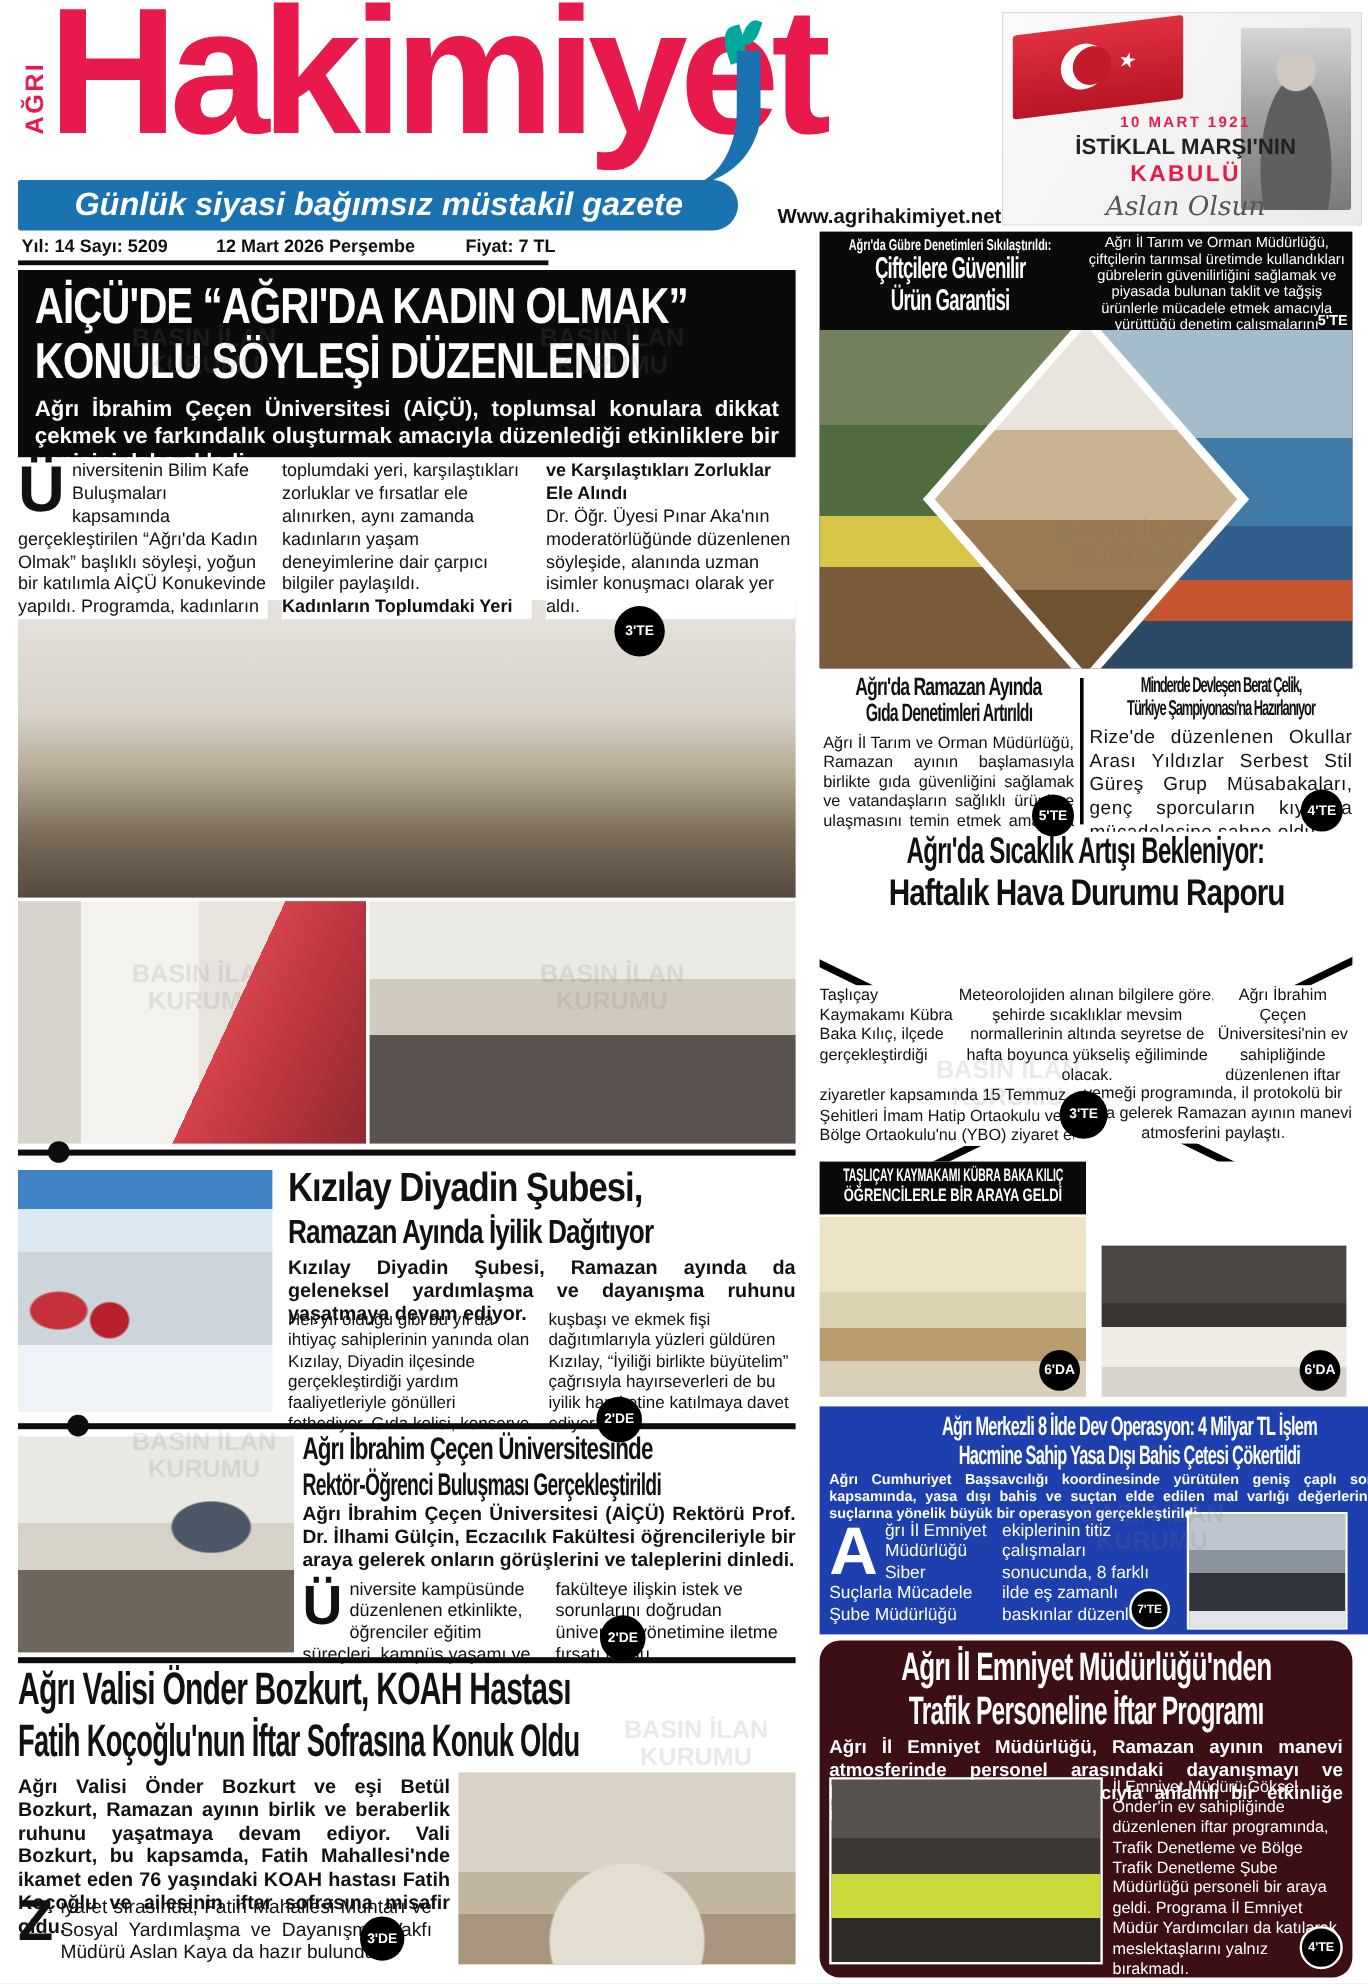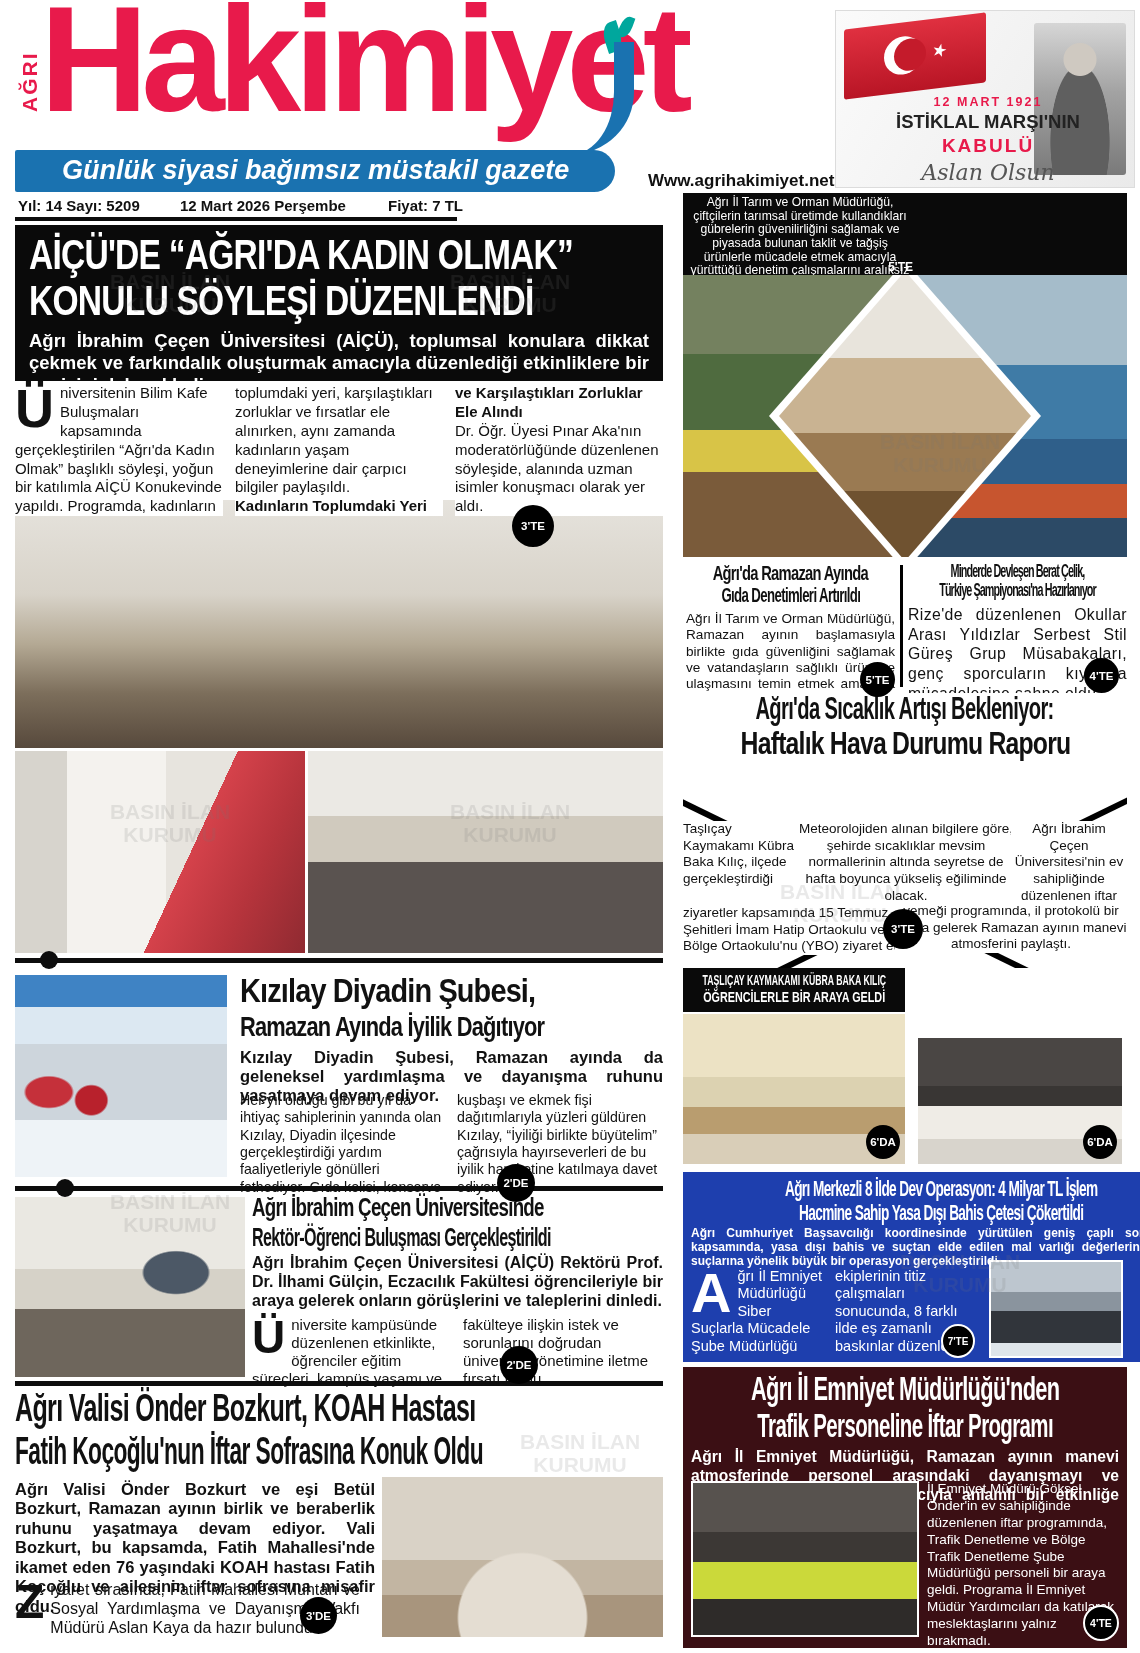--- a/index.html
+++ b/index.html
@@ -87,21 +87,21 @@
   <div class="b bold nw" style="left:648px;top:171px;font-size:17px;">Www.agrihakimiyet.net</div>
 
   <div class="b flagbox" style="left:835px;top:10px;width:300px;height:178px;">
     <div class="portrait" style="right:8px;top:12px;width:92px;height:152px;z-index:1;"></div>
     <div class="flag" style="left:8px;top:10px;width:142px;height:70px;z-index:1;">
       <span class="cres1" style="left:40px;top:14px;width:38px;height:38px;"></span>
       <span class="cres2" style="left:50px;top:17px;width:32px;height:32px;"></span>
       <span style="position:absolute;left:88px;top:22px;color:#fff;font-size:17px;transform:rotate(15deg);">★</span>
     </div>
     <div class="b" style="left:52px;top:84px;width:200px;text-align:center;z-index:2;">
-      <div class="red bold" style="font-size:12.5px;letter-spacing:2px;">12 MART 1921</div>
+      <div class="red bold" style="font-size:12.5px;letter-spacing:2px;">10 MART 1921</div>
       <div class="bold nw" style="font-size:18.5px;color:#222;margin-top:2px;">İSTİKLAL MARŞI'NIN</div>
       <div class="red bold" style="font-size:19px;letter-spacing:2px;margin-top:2px;">KABULÜ</div>
       <div class="script" style="font-size:22px;margin-top:3px;">Aslan Olsun</div>
     </div>
   </div>
 
   <div class="b bold nw" style="left:18px;top:197px;font-size:15px;">Yıl: 14 Sayı: 5209</div>
   <div class="b bold nw" style="left:180px;top:197px;font-size:15px;">12 Mart 2026 Perşembe</div>
   <div class="b bold nw" style="left:388px;top:197px;font-size:15px;">Fiyat: 7 TL</div>
   <div class="rule" style="left:15px;top:217px;width:442px;height:4px;"></div>
@@ -152,20 +152,25 @@
   <div class="rule" style="left:15px;top:1381px;width:648px;"></div>
 
   <div class="b hl nw" style="left: 15px; top: 1389px; width: 151.515%; font-size: 38px; transform-origin: left top; transform: scaleX(0.66);">Ağrı Valisi Önder Bozkurt, KOAH Hastası</div>
   <div class="b hl nw" style="left: 15px; top: 1432px; width: 166.667%; font-size: 38px; transform-origin: left top; transform: scaleX(0.6);">Fatih Koçoğlu'nun İftar Sofrasına Konuk Oldu</div>
   <div class="b bold tx" style="left:15px;top:1480px;width:360px;font-size:16.5px;line-height:1.18;">Ağrı Valisi Önder Bozkurt ve eşi Betül Bozkurt, Ramazan ayının birlik ve beraberlik ruhunu yaşatmaya devam ediyor. Vali Bozkurt, bu kapsamda, Fatih Mahallesi'nde ikamet eden 76 yaşındaki KOAH hastası Fatih Koçoğlu ve ailesinin iftar sofrasına misafir oldu.</div>
   <div class="b tx" style="left:15px;top:1580px;width:345px;font-size:16px;line-height:1.2;"><span class="dc" style="font-size:48px;">Z</span><span>iyaret sırasında, Fatih Mahallesi Muhtarı ve Sosyal Yardımlaşma ve Dayanışma Vakfı Müdürü Aslan Kaya da hazır bulundu.</span></div>
   <div class="pg" style="left:300px;top:1597px;width:37px;height:37px;">3'DE</div>
   <div class="ph ph-vali" style="left:382px;top:1477px;width:281px;height:160px;"></div>
 
   <div class="b" style="left:683px;top:193px;width:444px;height:82px;background:#0a0a0a;display:flex;">
+    <div style="width:218px;padding-top:3px;">
+      <div class="white bold nw ctr" style="font-size: 13px; width: 142.857%; margin-left: -21.4286%; transform-origin: center top; transform: scaleX(0.7);">Ağrı'da Gübre Denetimleri Sıkılaştırıldı:</div>
+      <div class="hl white nw ctr" style="font-size: 25px; width: 161.29%; margin-left: -30.6452%; transform-origin: center top; transform: scaleX(0.62);">Çiftçilere Güvenilir</div>
+      <div class="hl white nw ctr" style="font-size: 25px; width: 161.29%; margin-left: -30.6452%; transform-origin: center top; transform: scaleX(0.62);">Ürün Garantisi</div>
+    </div>
     <div style="width:226px;position:relative;padding:3px 4px;">
       <div class="white ctr" style="font-size:12.2px;line-height:1.12;">Ağrı İl Tarım ve Orman Müdürlüğü, çiftçilerin tarımsal üretimde kullandıkları gübrelerin güvenilirliğini sağlamak ve piyasada bulunan taklit ve tağşiş ürünlerle mücadele etmek amacıyla yürüttüğü denetim çalışmalarını aralıksız sürdürüyor.</div>
       <span class="white bold" style="position:absolute;right:4px;bottom:1px;font-size:12px;">5'TE</span>
     </div>
   </div>
 
   <div class="b" style="left:683px;top:275px;width:444px;height:282px;background:#111;overflow:hidden;">
     <div class="ph ph-market" style="left:0;top:0;width:221px;height:282px;"></div>
     <div class="ph ph-wrestling" style="left:223px;top:0;width:221px;height:282px;"></div>
     <div class="b" style="left:86px;top:-14px;width:272px;height:310px;background:#fff;clip-path:polygon(50% 0,100% 50%,50% 100%,0 50%);"></div>
@@ -215,21 +220,21 @@
   <div class="b" style="left:683px;top:1172px;width:516px;height:190px;background:#1e3fae;padding:5px 8px;">
     <div class="hl white nw ctr" style="font-size: 22px; letter-spacing: -1px; width: 161.29%; margin-left: -30.6452%; transform-origin: center top; transform: scaleX(0.62);">Ağrı Merkezli 8 İlde Dev Operasyon: 4 Milyar TL İşlem</div>
     <div class="hl white nw ctr" style="font-size: 22px; letter-spacing: -1px; margin-top: 1px; width: 161.29%; margin-left: -30.6452%; transform-origin: center top; transform: scaleX(0.62);">Hacmine Sahip Yasa Dışı Bahis Çetesi Çökertildi</div>
     <div class="white bold tx" style="font-size:12px;line-height:1.15;margin-top:3px;">Ağrı Cumhuriyet Başsavcılığı koordinesinde yürütülen geniş çaplı soruşturma kapsamında, yasa dışı bahis ve suçtan elde edilen mal varlığı değerlerini aklama suçlarına yönelik büyük bir operasyon gerçekleştirildi.</div>
     <div style="position:absolute;left:8px;top:96px;width:136px;color:#fff;font-size:14.5px;line-height:1.2;"><span class="dc" style="font-size:56px;color:#fff;">A</span><span>ğrı İl Emniyet Müdürlüğü Siber Suçlarla Mücadele Şube Müdürlüğü</span></div>
     <div style="position:absolute;left:152px;top:96px;width:148px;color:#fff;font-size:14.5px;line-height:1.2;">ekiplerinin titiz çalışmaları sonucunda, 8 farklı ilde eş zamanlı baskınlar düzenlendi.</div>
     <div class="ph ph-police" style="left:306px;top:88px;width:130px;height:94px;border:2px solid #fff;"></div>
     <div class="pg ring" style="left:258px;top:152px;width:30px;height:30px;font-size:10px;">7'TE</div>
   </div>
 
-  <div class="b" style="left:683px;top:1367px;width:444px;height:281px;background:#3b0f14;padding:5px 8px;">
+  <div class="b" style="left:683px;top:1367px;width:444px;height:281px;background:#3b0f14;padding:5px 8px;border-radius:17px;">
     <div class="hl white nw ctr" style="font-size: 33px; width: 151.515%; margin-left: -25.7576%; transform-origin: center top; transform: scaleX(0.66);">Ağrı İl Emniyet Müdürlüğü'nden</div>
     <div class="hl white nw ctr" style="font-size: 33px; margin-top: 2px; width: 161.29%; margin-left: -30.6452%; transform-origin: center top; transform: scaleX(0.62);">Trafik Personeline İftar Programı</div>
     <div class="white bold tx" style="font-size:15.6px;line-height:1.2;margin-top:5px;">Ağrı İl Emniyet Müdürlüğü, Ramazan ayının manevi atmosferinde personel arasındaki dayanışmayı ve birlikteliği güçlendirmek amacıyla anlamlı bir etkinliğe imza attı.</div>
     <div class="ph ph-traffic" style="left:8px;top:114px;width:224px;height:152px;border:2px solid #fff;"></div>
     <div style="position:absolute;left:244px;top:114px;width:192px;color:#fff;font-size:13.5px;line-height:1.25;">İl Emniyet Müdürü Göksel Önder'in ev sahipliğinde düzenlenen iftar programında, Trafik Denetleme ve Bölge Trafik Denetleme Şube Müdürlüğü personeli bir araya geldi. Programa İl Emniyet Müdür Yardımcıları da katılarak meslektaşlarını yalnız bırakmadı.</div>
     <div class="pg ring" style="left:400px;top:238px;width:32px;height:32px;font-size:10.5px;">4'TE</div>
   </div>
 
 </div>
 

